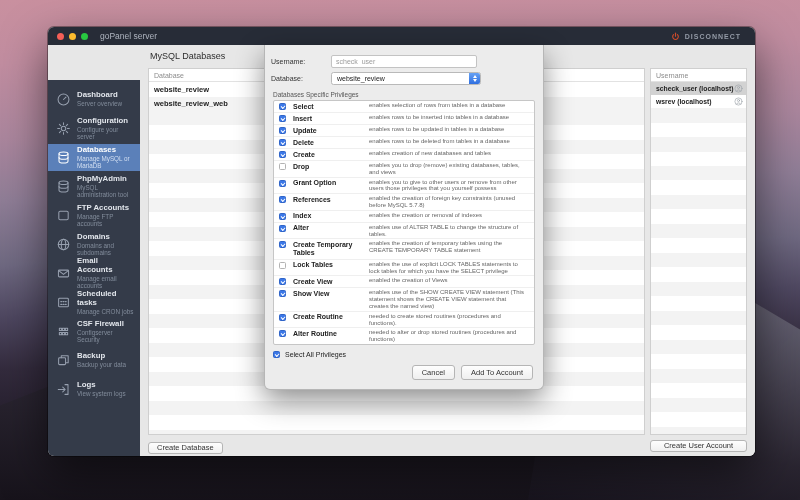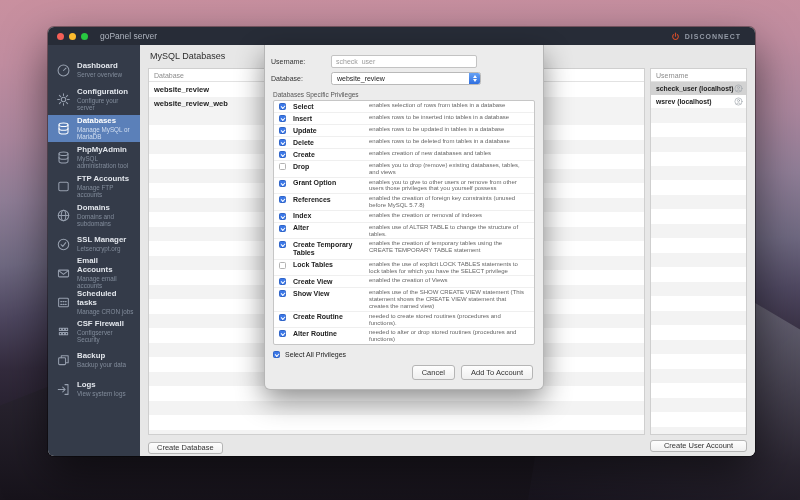--- a/index.html
+++ b/index.html
@@ -25,21 +25,21 @@
   .lights{display:flex;gap:5px;padding-left:9px;}
   .light{width:7px;height:7px;border-radius:50%;}
   .light.r{background:#f55f57}.light.y{background:#febc2e}.light.g{background:#28c840}
   .win-title{font-size:8.5px;color:#aeb4bf;margin-left:12px;}
   .disconnect{margin-left:auto;margin-right:14px;display:flex;align-items:center;gap:5px;cursor:pointer;}
   .disconnect .txt{font-size:7px;letter-spacing:1px;color:#939aa6;font-weight:700;}
   .pwr{width:9px;height:9px;display:block;}
   
   .main{position:absolute;top:18px;left:0;right:0;bottom:0;display:flex;
     border-radius:0 0 6px 6px;overflow:hidden;}
-  .sidebar{width:92px;background:#343b49;flex:0 0 92px;padding-top:12px;box-sizing:border-box;}
+  .sidebar{width:92px;background:#343b49;flex:0 0 92px;padding-top:6px;box-sizing:border-box;margin-top:35px;}
   .side-item{display:flex;align-items:center;gap:6px;padding:3px 6px 3px 8px;height:21px;margin-bottom:2px;cursor:pointer;}
   .side-item .ico{width:15px;height:15px;flex:0 0 15px;color:#97a0af;}
   .side-item .tx{display:flex;flex-direction:column;line-height:1.15;}
   .side-item .t1{font-size:7.8px;font-weight:700;color:#e2e6ec;}
   .side-item .t2{font-size:6.3px;color:#828c9b;}
   .side-item.selected{background:#5b80b9;}
   .side-item.selected .ico{color:#ffffff;}
   .side-item.selected .t1{color:#ffffff;}
   .side-item.selected .t2{color:#d3dff2;}
   
@@ -183,30 +183,20 @@
               <ellipse cx="8" cy="8" rx="2.4" ry="5.6"></ellipse>
               <path d="M2.4 8h11.2"></path>
             </svg></span>
           <span class="tx">
             <span class="t1">Domains</span>
             <span class="t2">Domains and subdomains</span>
           </span>
         </div>
         <div class="side-item">
           <span class="ico"><svg viewBox="0 0 16 16" fill="none" stroke="currentColor" stroke-width="1.1" stroke-linecap="round" stroke-linejoin="round" width="100%" height="100%">
-              <circle cx="8" cy="8" r="5.6"></circle>
-              <path d="M5.4 8.2l1.8 1.8 3.2-4"></path>
-            </svg></span>
-          <span class="tx">
-            <span class="t1">SSL Manager</span>
-            <span class="t2">Letsencrypt.org</span>
-          </span>
-        </div>
-        <div class="side-item">
-          <span class="ico"><svg viewBox="0 0 16 16" fill="none" stroke="currentColor" stroke-width="1.1" stroke-linecap="round" stroke-linejoin="round" width="100%" height="100%">
               <rect x="2.6" y="4.4" width="10.8" height="7.2" rx="1"></rect>
               <path d="M3.2 5.2L8 9l4.8-3.8"></path>
             </svg></span>
           <span class="tx">
             <span class="t1">Email Accounts</span>
             <span class="t2">Manage email accounts</span>
           </span>
         </div>
         <div class="side-item">
           <span class="ico"><svg viewBox="0 0 16 16" fill="none" stroke="currentColor" stroke-width="1.1" stroke-linecap="round" stroke-linejoin="round" width="100%" height="100%">

